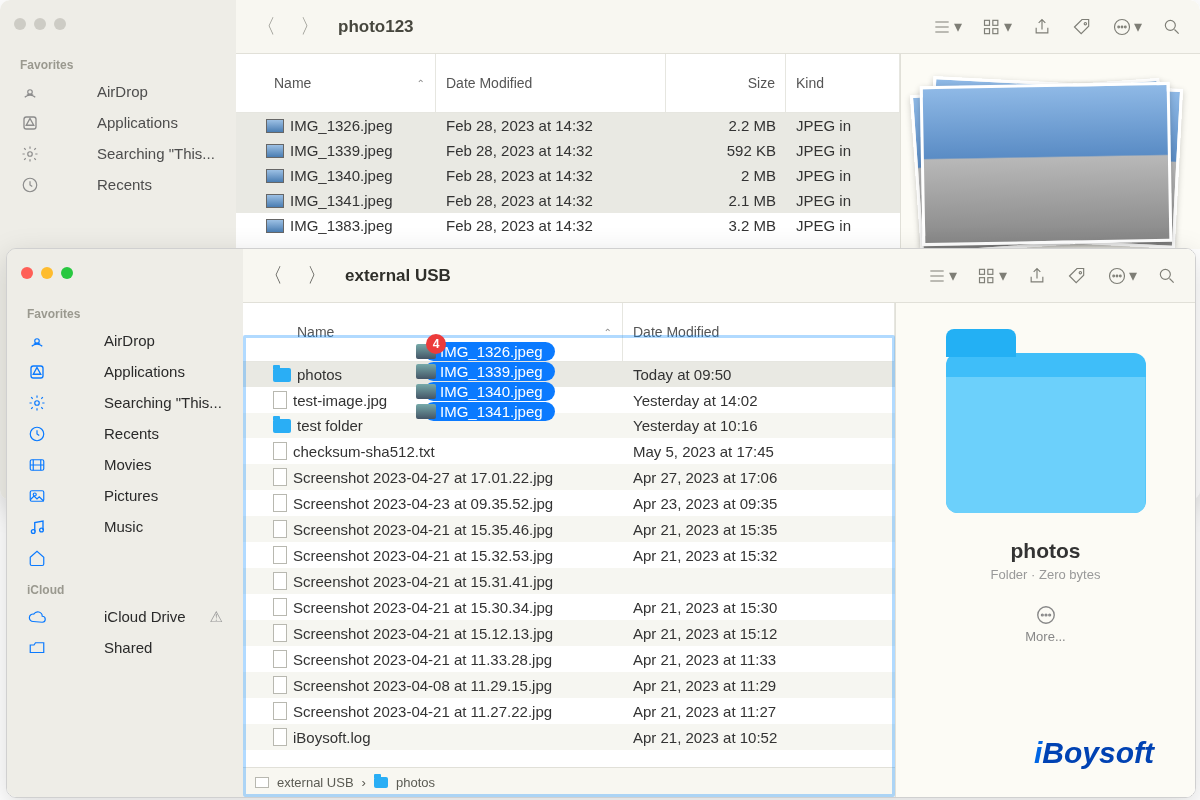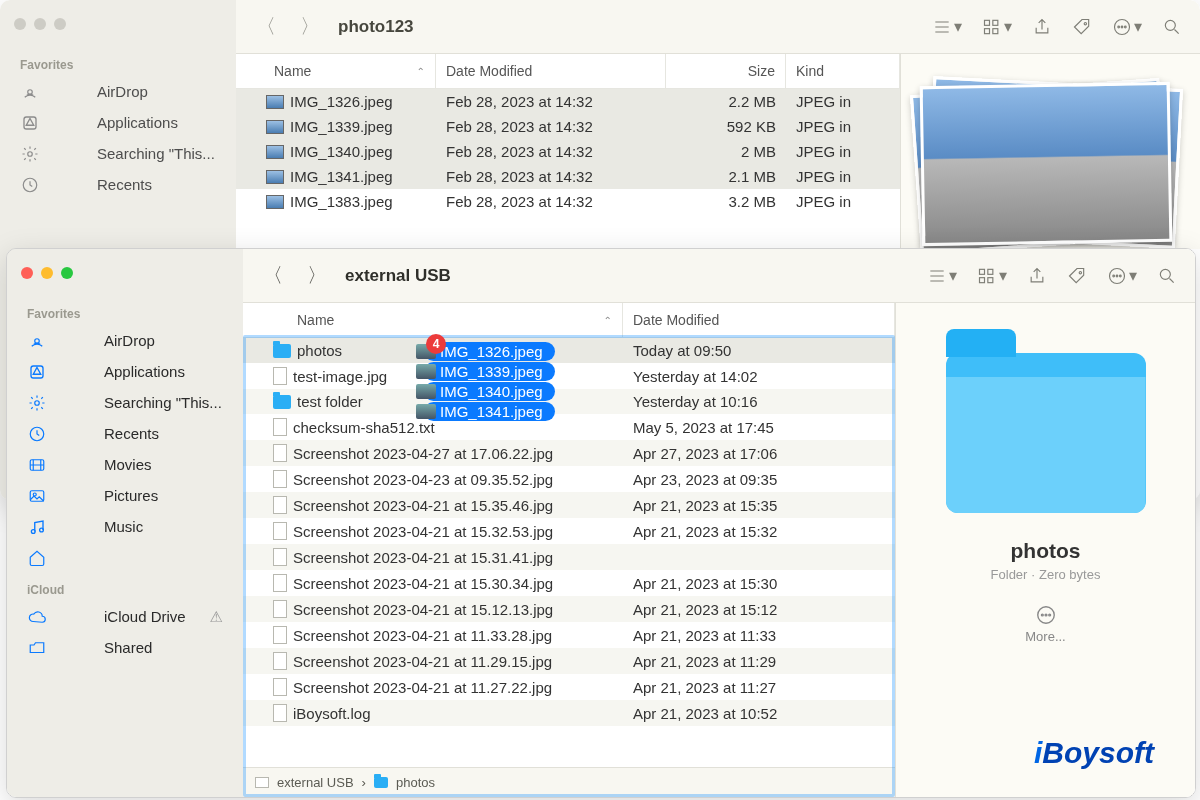--- a/index.html
+++ b/index.html
@@ -26,21 +26,21 @@
   .toolbar { height: 54px; background: #f8f7f1; border-bottom: 1px solid #e1e0d8; display: flex; align-items: center; padding: 0 14px; gap: 12px; }
   .nav-arr { font-size: 20px; color: #9b9b94; padding: 0 6px; }
   .win-front .nav-arr { color: #5a5a55; }
   .title { font-size: 17px; font-weight: 600; color: #47473e; }
   .win-front .title { color: #2f2f2a; }
   .spacer { flex: 1; }
   .tool { color: #7e7e76; display:flex; align-items:center; gap:2px; padding:0 4px; }
   .tool svg { width:20px; height:20px; stroke:#7e7e76; fill:none; stroke-width:1.4; }
 
   .columns { display: flex; font-size: 14px; color: #555; background: #fff; border-bottom: 1px solid #e6e6e0; }
-  .col { padding: 9px 10px; border-right: 1px solid #e6e6e0; display:flex; align-items:center; gap:6px; }
+  .col { padding: 21px 10px; border-right: 1px solid #e6e6e0; display:flex; align-items:center; gap:6px; }
   .col.sort::after { content:"⌃"; color:#888; font-size:10px; margin-left:auto; }
   .filelist { flex: 1; overflow: hidden; background:#fff; }
   .row { display: flex; font-size: 15px; color: #333; align-items:center; }
   .row.alt { background: #f6f6f1; }
   .row.sel { background: #e9e9e3; }
   .cell { padding: 4px 10px; overflow: hidden; white-space: nowrap; }
   .cell.name { display:flex; align-items:center; gap:6px; }
   .thumb { width:18px; height:14px; background: linear-gradient(#9cc0e4,#4a7db2); display:inline-block; border:1px solid #666; }
   .fold { width:18px; height:14px; background:#2aaef5; border-radius:2px; display:inline-block; position:relative; }
   .fold::before { content:""; position:absolute; top:-3px; left:0; width:7px; height:4px; background:#2aaef5; border-radius:1px 1px 0 0; }
@@ -431,21 +431,21 @@
                 <span style="width:14px"></span>
                 <span class="doc"></span>
                 <span>checksum-sha512.txt</span>
               </div>
        <div class="cell" style="flex:1">May 5, 2023 at 17:45</div>
      </div>
             <div class="row alt ">
        <div class="cell name" style="width:380px">
                 <span style="width:14px"></span>
                 <span class="doc"></span>
-                <span>Screenshot 2023-04-27 at 17.06.22.jpg</span>
+                <span>Screenshot 2023-04-27 at 17.01.22.jpg</span>
               </div>
        <div class="cell" style="flex:1">Apr 27, 2023 at 17:06</div>
      </div>
             <div class="row  ">
        <div class="cell name" style="width:380px">
                 <span style="width:14px"></span>
                 <span class="doc"></span>
                 <span>Screenshot 2023-04-23 at 09.35.52.jpg</span>
               </div>
        <div class="cell" style="flex:1">Apr 23, 2023 at 09:35</div>
@@ -494,21 +494,21 @@
                 <span style="width:14px"></span>
                 <span class="doc"></span>
                 <span>Screenshot 2023-04-21 at 11.33.28.jpg</span>
               </div>
        <div class="cell" style="flex:1">Apr 21, 2023 at 11:33</div>
      </div>
             <div class="row alt ">
        <div class="cell name" style="width:380px">
                 <span style="width:14px"></span>
                 <span class="doc"></span>
-                <span>Screenshot 2023-04-21 at 11.29.15.jpg</span>
+                <span>Screenshot 2023-04-08 at 11.29.15.jpg</span>
               </div>
        <div class="cell" style="flex:1">Apr 21, 2023 at 11:29</div>
      </div>
             <div class="row  ">
        <div class="cell name" style="width:380px">
                 <span style="width:14px"></span>
                 <span class="doc"></span>
                 <span>Screenshot 2023-04-21 at 11.27.22.jpg</span>
               </div>
        <div class="cell" style="flex:1">Apr 21, 2023 at 11:27</div>

